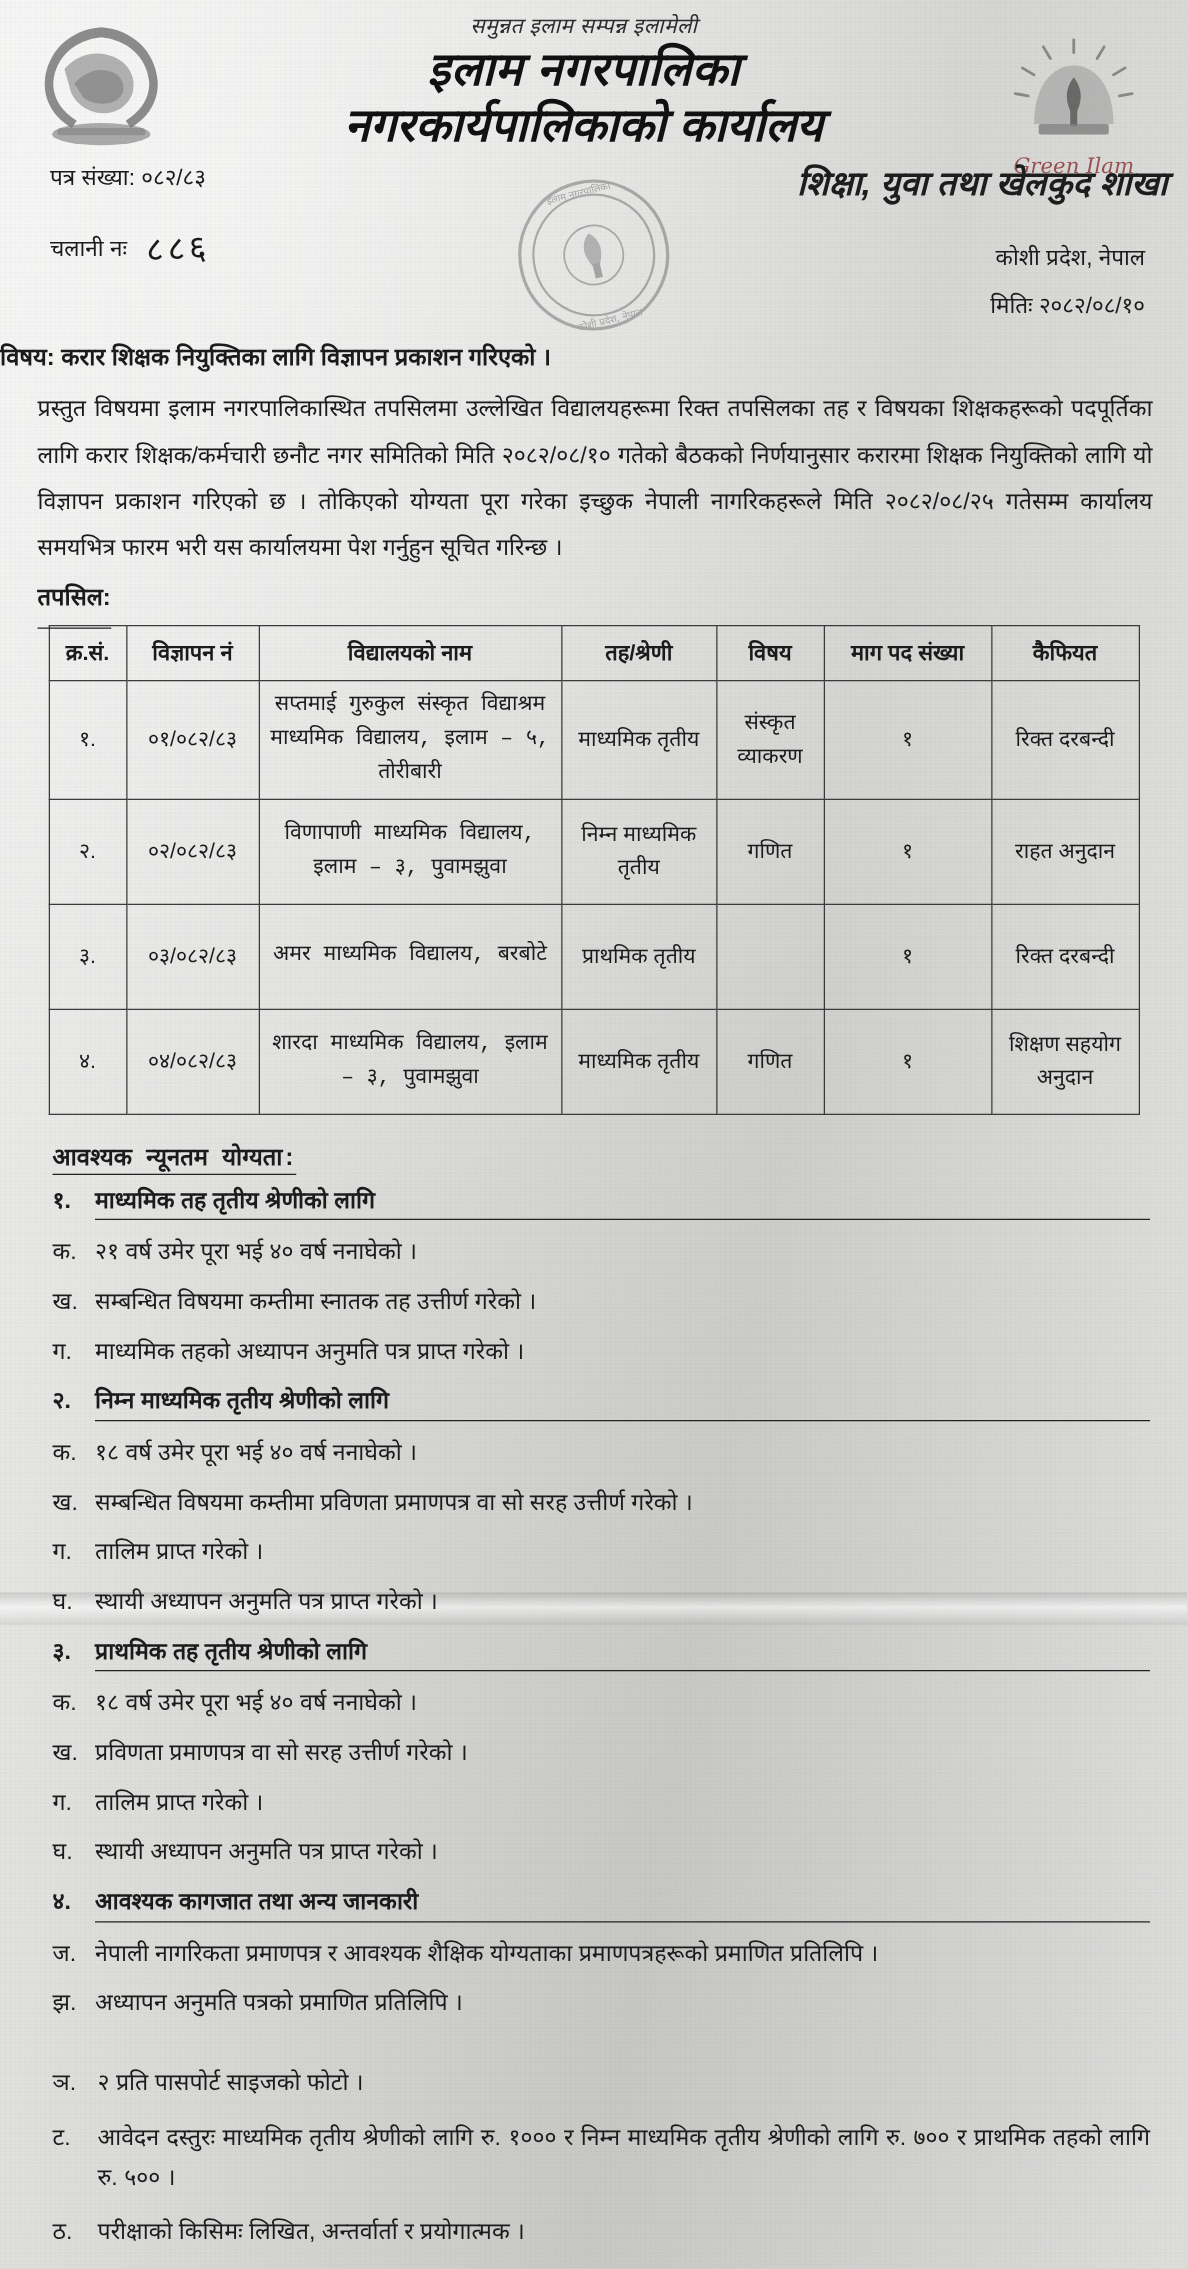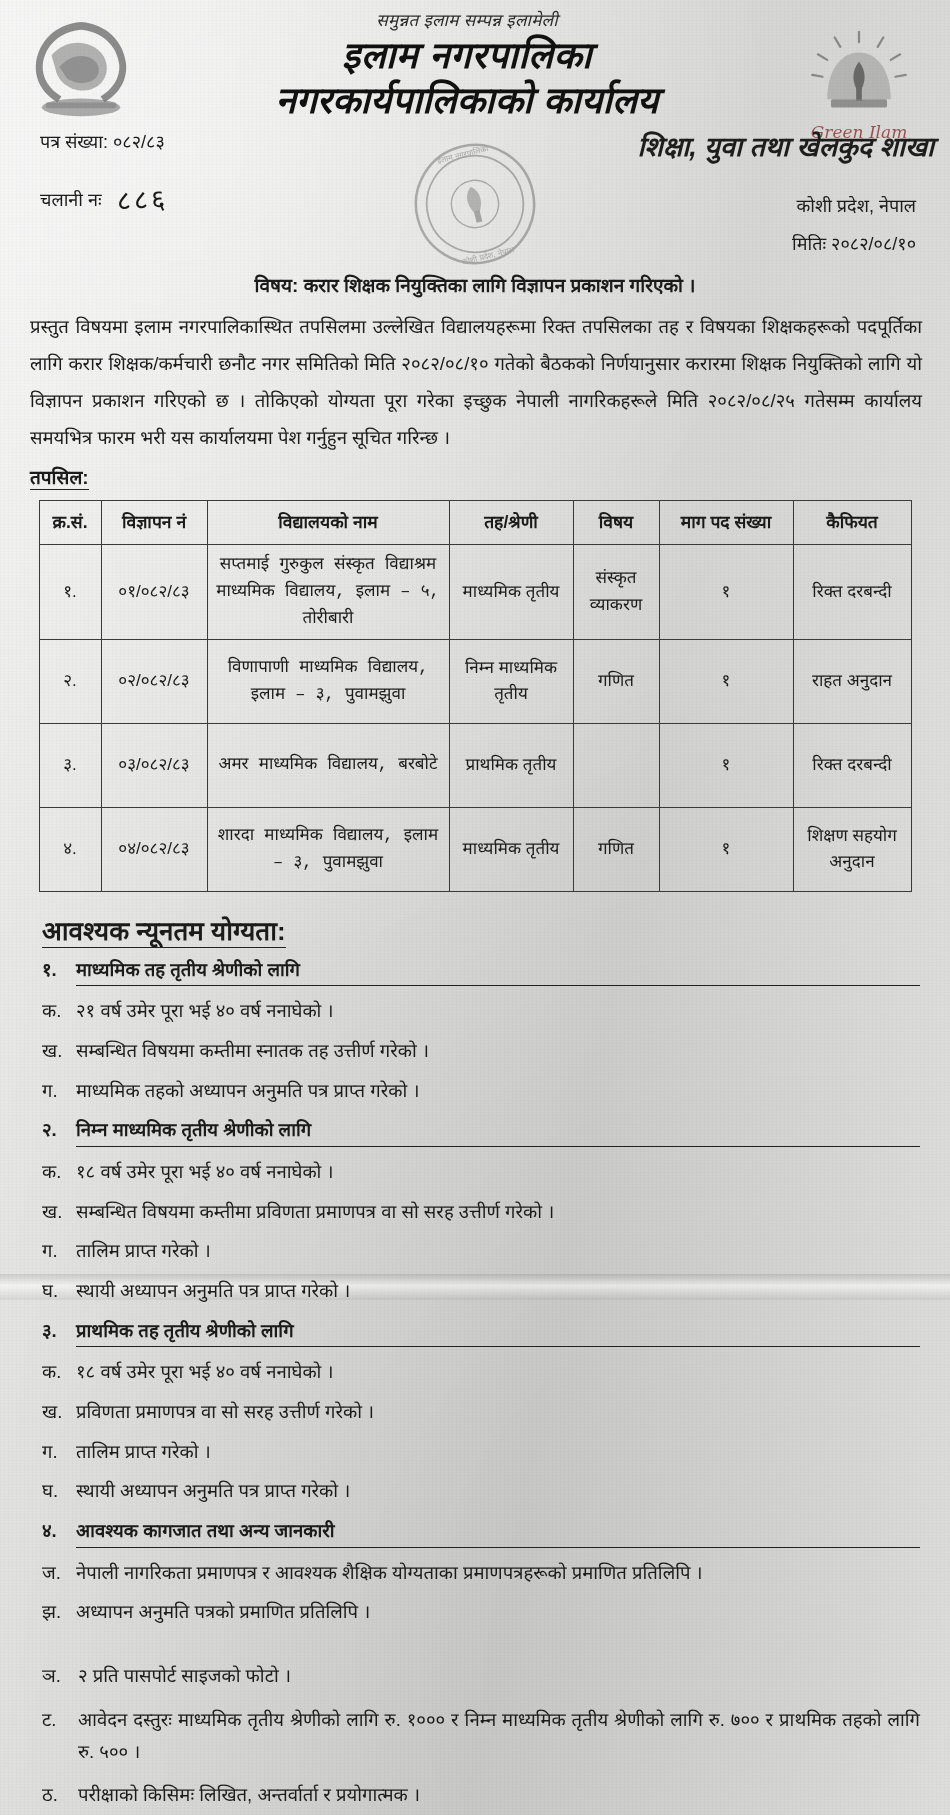--- a/index.html
+++ b/index.html
@@ -58,46 +58,46 @@
   }
   .lefnos { position:absolute; left:40px; top:120px; font-size:18px; line-height:2.45; }
   .lefnos .row { white-space:nowrap; }
   .chalani-hand {
     font-family:"DejaVu Serif", serif; font-size:27px; letter-spacing:3px; margin-left:10px;
     display:inline-block; transform:translateY(3px) rotate(-2deg); color:#1a1a1a;
   }
   .rightnos { position:absolute; right:34px; top:188px; font-size:18px; text-align:right; line-height:2.1; }
 
   
-  .subject { text-align:center; font-size:19px; font-weight:bold; margin: 6px 0 10px; }
+  .subject { text-align:left; font-size:19px; font-weight:bold; margin: 6px 0 10px; }
   .bodytext {
     font-size:18.5px; line-height:2.0; text-align:justify; padding:0 28px 0 30px;
     text-justify: inter-word;
   }
   .tapsil { font-size:19px; font-weight:bold; padding:8px 0 6px 30px; }
-  .tapsil span { border-bottom:1.5px solid #222; padding-bottom:1px; }
+  .tapsil span { border-bottom:1.5px solid #222; padding-bottom:13px; }
 
   
   table.vac {
     width: 872px; margin: 4px auto 0; border-collapse: collapse;
     table-layout: fixed;
   }
   table.vac th, table.vac td {
     border: 1.4px solid #3a3a3a; text-align:center; vertical-align:middle;
     font-size:17px; padding:6px 4px; line-height:1.55;
   }
   table.vac th { font-weight:bold; font-size:17.5px; height:44px; }
   table.vac td.name { font-size:17px; line-height:1.6;font-family:Liberation Mono, monospace; }
   table.vac tbody tr { height:84px; }
   col.c1{width:62px} col.c2{width:106px} col.c3{width:242px} col.c4{width:124px}
   col.c5{width:86px} col.c6{width:134px} col.c7{width:118px}
 
   
   .quals { padding: 20px 30px 0 42px; }
-  .q-title { font-size:26px; font-weight:bold; margin-bottom:8px; }
+  .q-title { font-size:19px; font-weight:bold; margin-bottom:8px;font-family:Liberation Mono, monospace; }
   .q-title span { border-bottom:1.6px solid #222; padding-bottom:1px; }
   .q-item { display:flex; font-size:18.5px; line-height:1.55; margin-bottom:11px; }
   .q-item .mk { width:34px; flex:0 0 34px; font-weight:normal; }
   .q-item.head .mk { font-weight:bold; }
   .q-item.head .tx { font-weight:bold; border-bottom:1.6px solid #222; padding-bottom:1px; display:inline-block; }
   .q-item .tx { flex:1; }
 
   
   .block2 { padding: 22px 30px 0 42px; }
   .b2-item { display:flex; font-size:18.5px; line-height:1.72; margin-bottom:12px; text-align:justify; }

